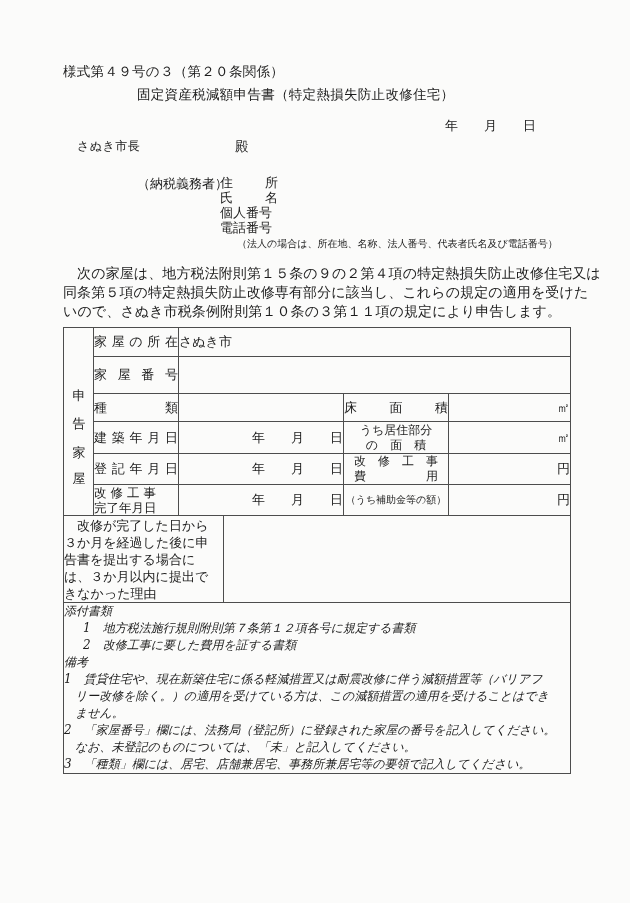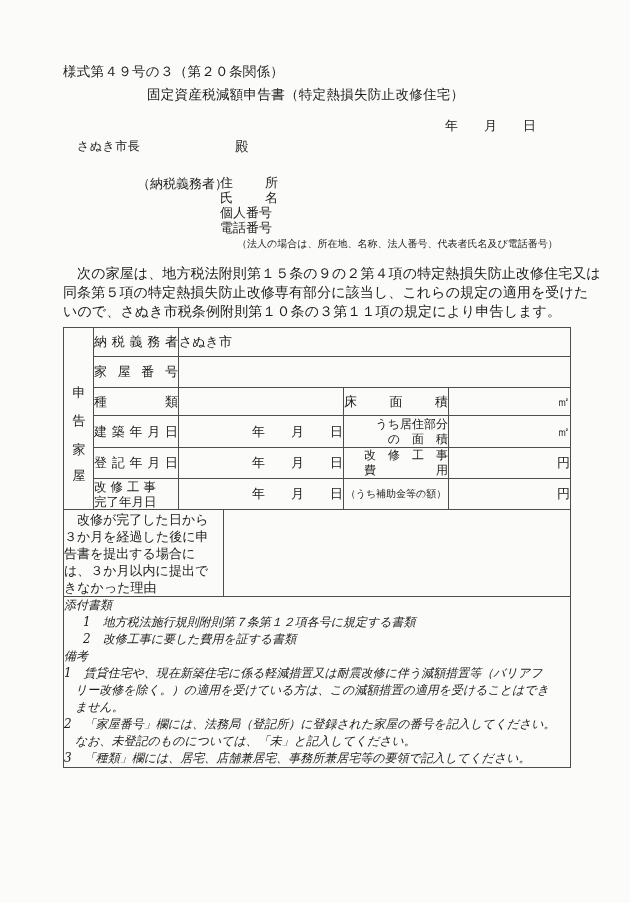--- a/index.html
+++ b/index.html
@@ -8,50 +8,50 @@
     background:#fbfbfa;
     font-family:"DejaVu Serif","Liberation Serif",serif;
     color:#1c1c1c;
     position:relative;
     overflow:hidden;
   }
   .abs{position:absolute;}
 
   
   .form-number{left:63px;top:63px;font-size:13.5px;letter-spacing:.3px;}
-  .doc-title{left:147px;top:86px;font-size:13.5px;letter-spacing:.3px;}
+  .doc-title{left:137px;top:86px;font-size:13.5px;letter-spacing:.3px;}
   .date-top{left:445px;top:117px;font-size:13px;white-space:pre;}
   .addressee{left:77px;top:138px;font-size:12px;letter-spacing:.5px;}
   .honorific{left:235px;top:138px;font-size:13.5px;}
   .tp-label{left:137px;top:175px;font-size:13px;}
   .tp-fields{left:220px;top:175px;font-size:13px;width:80px;}
   .tp-fields .fld{display:block;height:15px;line-height:15px;}
   .tp-fields .jf{width:58px;text-align:justify;text-align-last:justify;}
   .corp-note{left:237px;top:237px;font-size:10px;white-space:pre;}
   .declaration{left:63px;top:264px;font-size:14px;line-height:19px;white-space:pre;letter-spacing:.1px;}
 
   
   table.main{
     position:absolute;left:63px;top:327px;width:507px;
     border-collapse:collapse;table-layout:fixed;
     font-size:13px;color:#1c1c1c;
   }
   table.main td{border:1px solid #4d4d4d;padding:0;vertical-align:middle;overflow:hidden;}
-  tr.r1{height:29px;} tr.r2{height:31px;} tr.r3{height:28px;}
+  tr.r1{height:29px;} tr.r2{height:37px;} tr.r3{height:28px;}
   tr.r4{height:32px;} tr.r5{height:30px;} tr.r6{height:30px;}
   tr.r7{height:87px;} tr.r8{height:170px;}
 
   td.vlabel{vertical-align:top;}
   .vstack{writing-mode:vertical-lr;letter-spacing:28px;margin:24px auto 0;font-size:13px;}
 
   td.lbl{text-align:justify;text-align-last:justify;padding:0 5px;}
   td.lbl2{padding:0 5px;white-space:pre-line;line-height:15px;font-size:12.5px;text-align:left;}
   td.val{padding:0 7px;text-align:left;}
   td.date{text-align:right;padding-right:4px;white-space:pre;}
-  td.rlbl{font-size:12px;white-space:pre;line-height:15px;padding:0 8px;text-align:right;margin-left:24px;}
+  td.rlbl{font-size:12px;white-space:pre;line-height:15px;padding:0 8px;text-align:center;margin-left:24px;}
   td.rlbl-j{text-align:justify;text-align-last:justify;padding:0 14px;}
   td.rlbl-sm{font-size:10px;text-align:center;white-space:nowrap;}
   td.unit{text-align:right;padding-right:5px;}
   td.reason{white-space:pre-line;line-height:17px;padding:1px 6px 0;vertical-align:top;font-size:13px;text-align:left;}
 
   td.notes-cell{vertical-align:top;padding:2px 8px 4px;font-size:12px;line-height:17px;text-align:left;font-style:italic;}
   .attach-item{padding-left:19px;white-space:pre;}
   .note-item{padding-left:11px;text-indent:-11px;white-space:pre-line;}
   .sec-head{white-space:pre;}
 </style>
@@ -86,21 +86,21 @@
     <col style="width:120px">
       <col style="width:105px">
       <col style="width:122px">
   </colgroup>
 
   <tbody>
       <tr class="r1">
     <td class="vlabel" rowspan="6">
       <div class="vstack">申告家屋</div>
     </td>
-    <td class="lbl">納税義務者</td>
+    <td class="lbl">家屋の所在</td>
     <td class="val" colspan="4">さぬき市</td>
   </tr>
 
   <tr class="r2">
     <td class="lbl">家屋番号</td>
     <td class="val" colspan="4"></td>
   </tr>
 
   <tr class="r3">
     <td class="lbl">種類</td>

